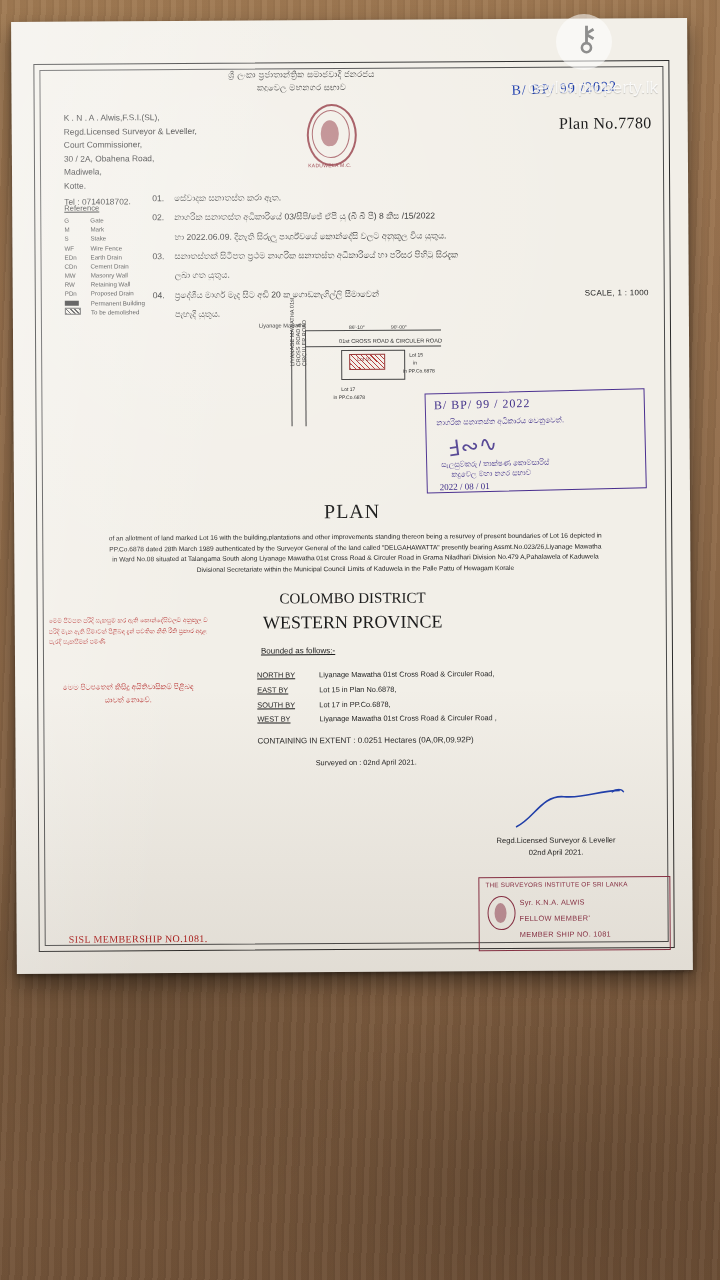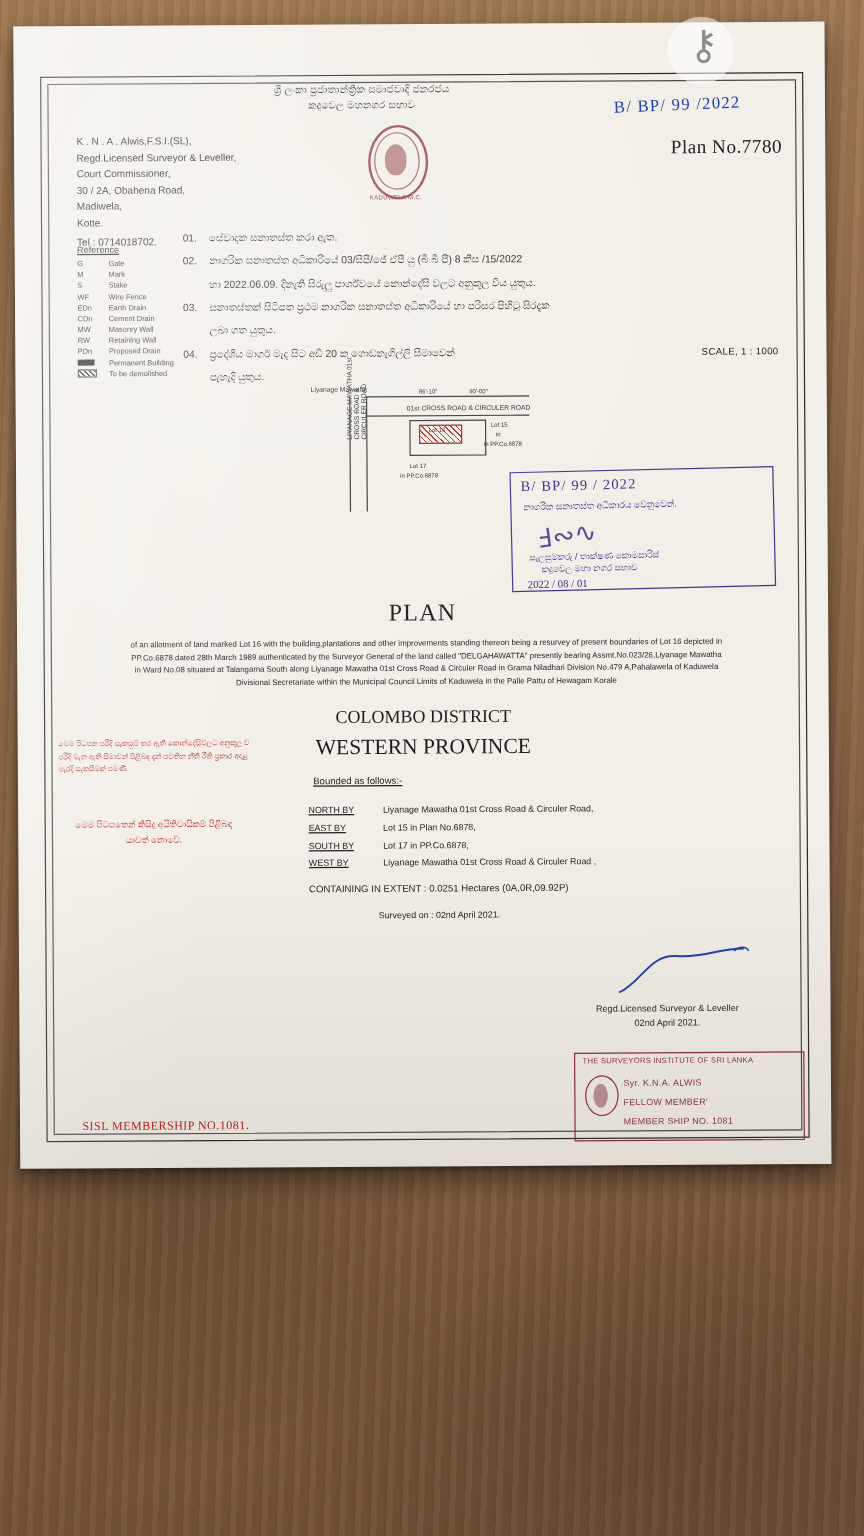--- a/index.html
+++ b/index.html
@@ -462,13 +462,14 @@
     <div class="l" style="top:36px;">FELLOW MEMBER'</div>
     <div class="l" style="top:52px;">MEMBER SHIP NO. 1081</div>
   </div>
 
   <div class="membership">SISL MEMBERSHIP NO.1081.</div>
 </div>
 
 <div id="wm">
   <div class="circle"></div>
   <div class="glyph">⚷</div>
+  <div class="txt">ceylonproperty.lk</div>
 </div>
 
 </body></html>

